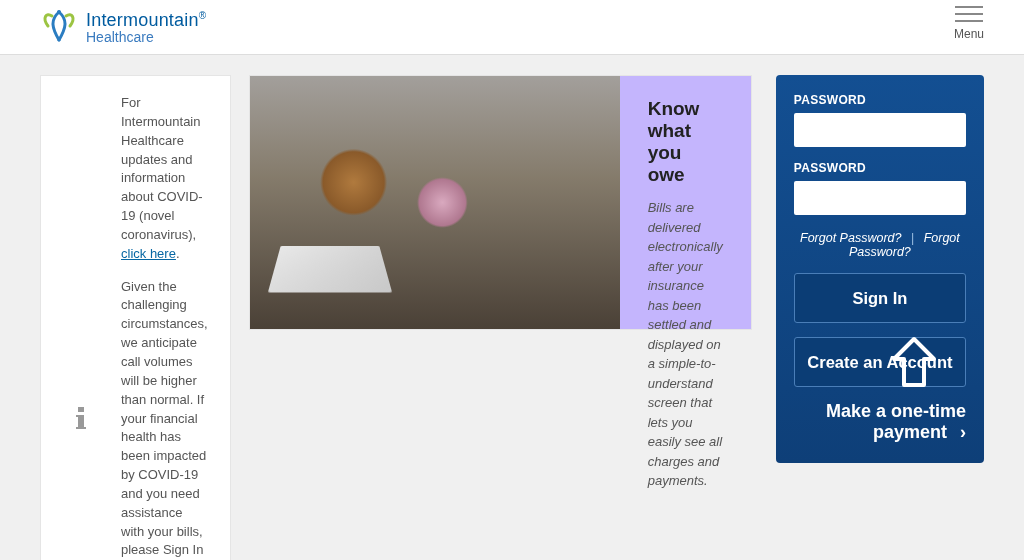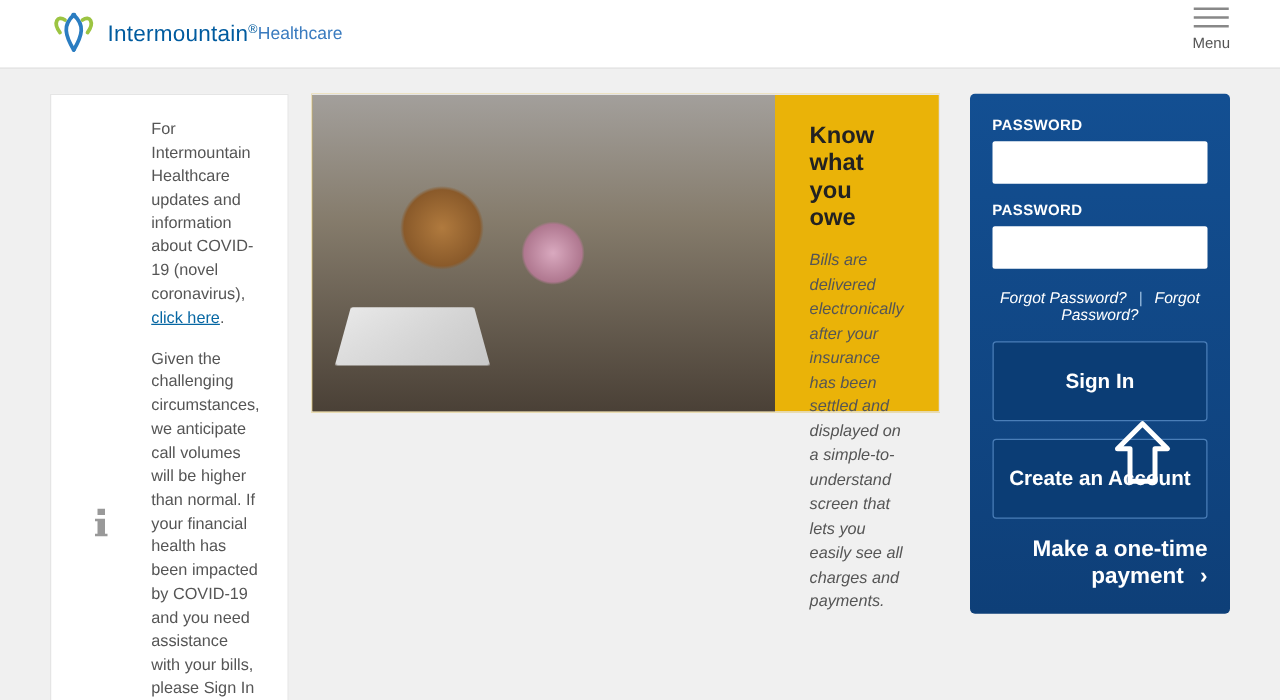--- a/index.html
+++ b/index.html
@@ -14,21 +14,21 @@
   .header {
     background: #fff;
     border-bottom: 1px solid #ddd;
     height: 55px;
     display: flex;
     align-items: center;
     justify-content: space-between;
     padding: 0 40px;
   }
   .logo { display: flex; align-items: center; gap: 8px; }
-  .logo-text-wrap { display: flex; flex-direction: row; line-height: 1; }
+  .logo-text-wrap { display: flex; flex-direction: column; line-height: 1; }
   .logo-main { color: #005b9f; font-size: 18px; font-weight: 500; letter-spacing: .2px; }
   .logo-reg { font-size: 10px; color: #005b9f; vertical-align: super; }
   .logo-sub { color: #3a7bbf; font-size: 14px; font-weight: 500; margin-top: 1px; }
   .menu-btn { display: flex; flex-direction: column; align-items: center; gap: 4px; cursor: pointer; }
   .hamburger { width: 28px; height: 2px; background: #888; position: relative; }
   .hamburger::before, .hamburger::after { content:""; position:absolute; left:0; width:28px; height:2px; background:#888; }
   .hamburger::before { top:-7px; } .hamburger::after { top:7px; }
   .menu-label { font-size: 12px; color: #555; margin-top: 8px; }
   .content {
     padding: 20px 40px 0 40px;
@@ -42,21 +42,21 @@
     display: flex;
     padding: 18px 22px 18px 0;
   }
   .notice-icon-wrap { width: 80px; display:flex; align-items:center; justify-content:center; }
   .notice-icon { font-size: 22px; color: #888; font-family: Georgia, serif; }
   .notice-body { flex:1; font-size: 13px; color:#555; line-height: 1.45; }
   .notice-body p { margin-bottom: 14px; }
   .notice-body p:last-child { margin-bottom: 0; }
   .notice a { color: #0767a3; text-decoration: underline; }
   .know-card {
-    background: #eab308;
+    background: #c4b5fd;
     border: 1px solid #e5e5e5;
     display: flex;
     height: 255px;
   }
   .know-img {
     width: 370px;
     background:
       radial-gradient(circle at 28% 42%, #b07a3e 0%, #8a5a2a 10%, transparent 11%),
       radial-gradient(circle at 52% 50%, #d9a9bf 0%, #b07890 10%, transparent 11%),
       linear-gradient(180deg, rgba(200,200,200,.6) 0%, rgba(150,140,120,.6) 40%, rgba(60,50,40,.7) 100%),
@@ -86,21 +86,21 @@
   .lp-label { font-size: 12px; font-weight: 700; letter-spacing: .3px; margin-bottom: 6px; }
   .lp-input {
     width: 100%; height: 34px;
     background:#fff; border:none; border-radius:2px;
     margin-bottom: 14px; padding: 0 8px; font-size:14px;
   }
   .lp-links { text-align: center; font-size: 12.5px; margin: 2px 0 14px 0; }
   .lp-links a { color: #fff; text-decoration: none; font-style: italic; }
   .lp-links .sep { margin: 0 6px; color:#9abde0; }
   .lp-btn {
-    width:100%; height:64px; border-radius:3px; font-size:16.5px; font-weight:700;
+    width:100%; height:50px; border-radius:3px; font-size:16.5px; font-weight:700;
     display:flex; align-items:center; justify-content:center;
     cursor:pointer; margin-bottom: 14px;
   }
   .lp-signin { background:#0b3d75; border:1px solid #4a7eb8; color:#fff; }
   .lp-create { background:#0b3d75; border:1px solid #4a7eb8; color:#fff; }
   .lp-onetime { text-align:right; font-size:18px; font-weight:600; cursor:pointer; }
   .lp-onetime .chev { margin-left:8px; font-weight:700; }
   .annotate-arrow {
     position:absolute; right:46px; top:260px; pointer-events:none;
   }

